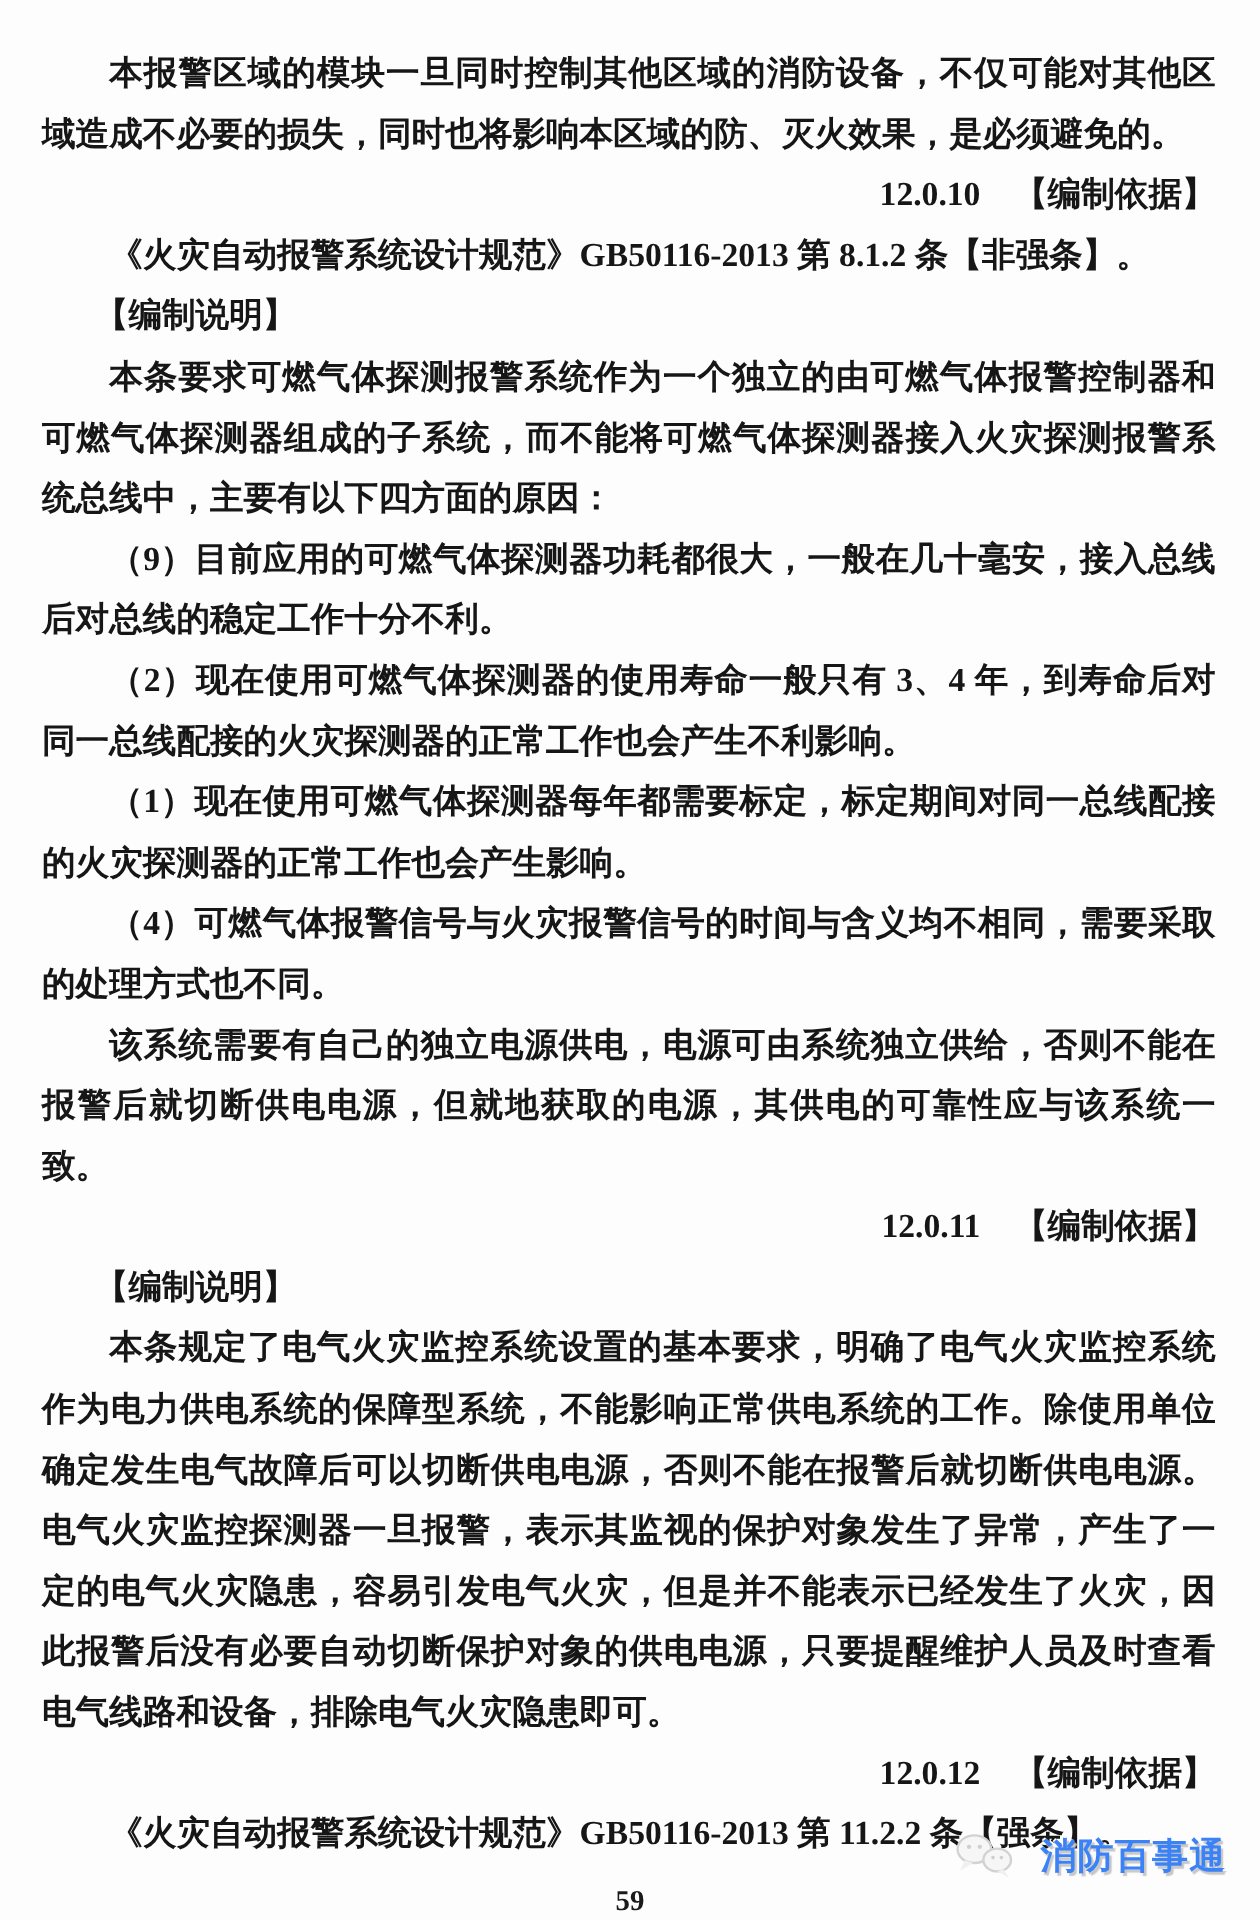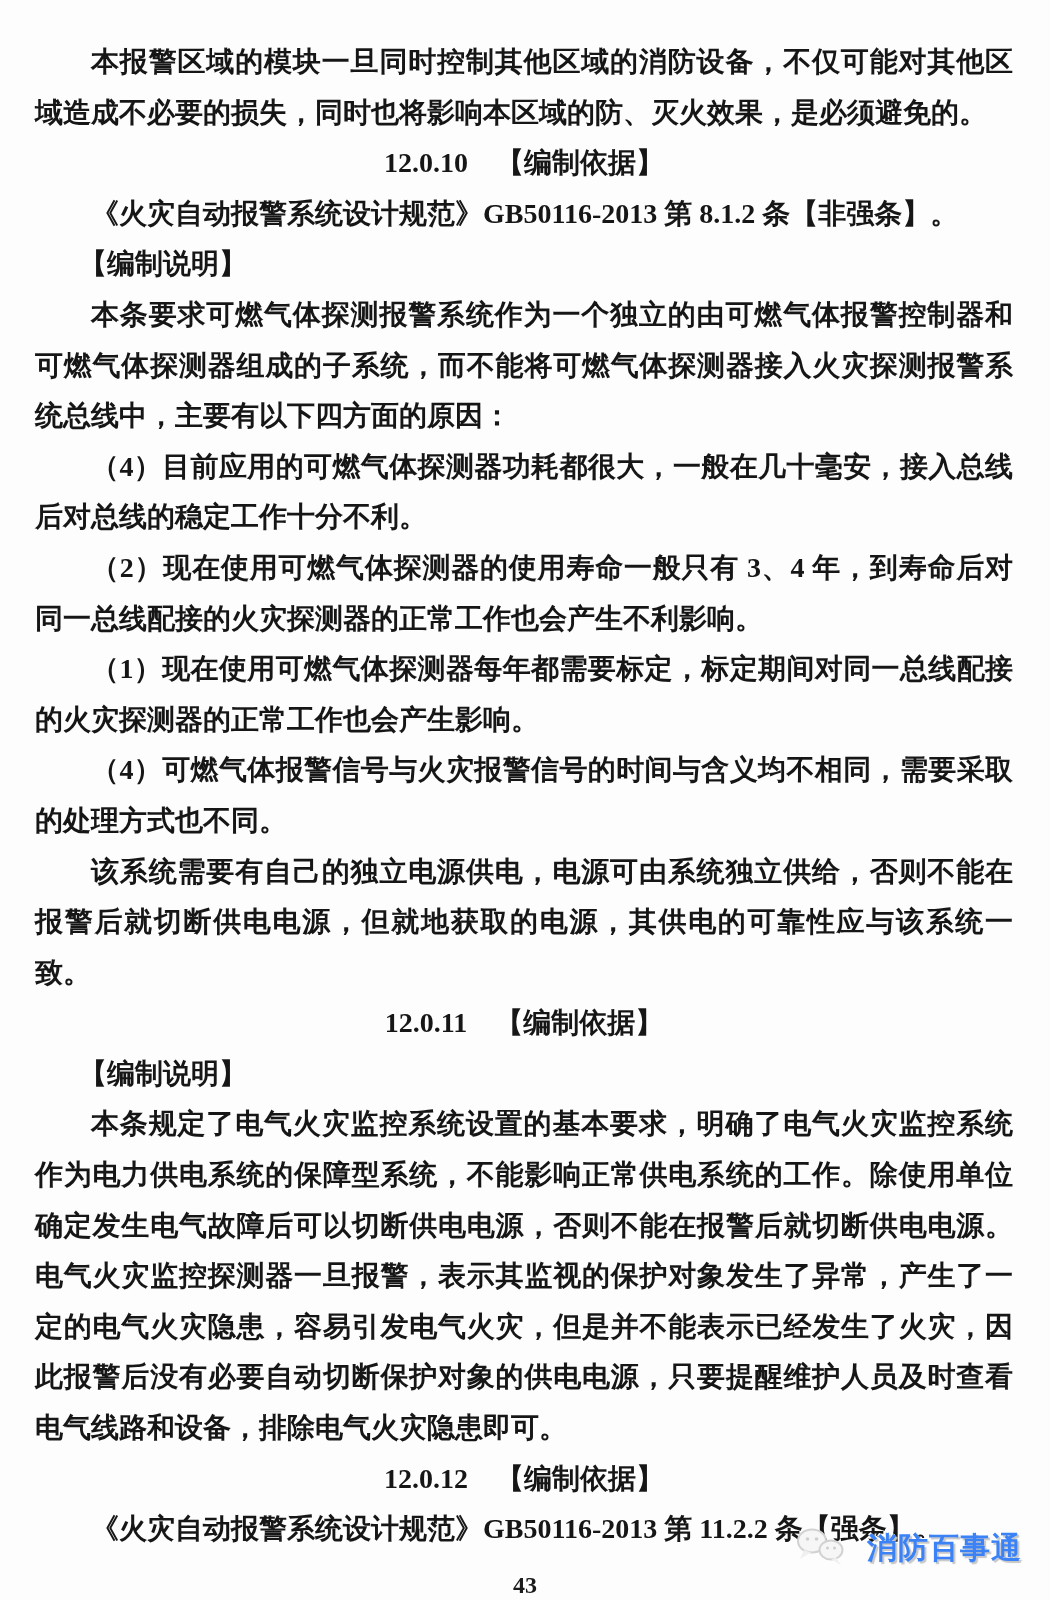--- a/index.html
+++ b/index.html
@@ -23,21 +23,21 @@
     width: 978px;
     font-size: 28px;
     line-height: 50.6px;
     font-weight: 600;
     text-align: justify;
     text-justify: inter-ideograph;
   }
   .block { margin: 0; }
   .paragraph { text-indent: 2em; }
   .reference { text-indent: 2em; }
-  .heading   { text-indent: 0; text-align: center; font-family: Liberation Serif, serif; }
+  .heading   { text-indent: 0; text-align: right; font-family: Liberation Serif, serif; }
   .label     { text-indent: 0; text-align: left; margin-left: 44px; }
   .page-number {
     position: absolute;
     left: 0;
     right: 0;
     bottom: 3px;
     text-align: center;
     font-size: 24px;
     line-height: 1;
     font-weight: 700;
@@ -72,21 +72,21 @@
 <body>
 
 <div class="page">
 
   <main class="doc-body">
       <div class="block paragraph">本报警区域的模块一旦同时控制其他区域的消防设备，不仅可能对其他区域造成不必要的损失，同时也将影响本区域的防、灭火效果，是必须避免的。</div>
       <div class="block heading">12.0.10　【编制依据】</div>
       <div class="block reference">《火灾自动报警系统设计规范》GB50116-2013 第 8.1.2 条【非强条】。</div>
       <div class="block label">【编制说明】</div>
       <div class="block paragraph">本条要求可燃气体探测报警系统作为一个独立的由可燃气体报警控制器和可燃气体探测器组成的子系统，而不能将可燃气体探测器接入火灾探测报警系统总线中，主要有以下四方面的原因：</div>
-      <div class="block paragraph">（4）目前应用的可燃气体探测器功耗都很大，一般在几十毫安，接入总线后对总线的稳定工作十分不利。</div>
+      <div class="block paragraph">（9）目前应用的可燃气体探测器功耗都很大，一般在几十毫安，接入总线后对总线的稳定工作十分不利。</div>
       <div class="block paragraph">（2）现在使用可燃气体探测器的使用寿命一般只有 3、4 年，到寿命后对同一总线配接的火灾探测器的正常工作也会产生不利影响。</div>
       <div class="block paragraph">（1）现在使用可燃气体探测器每年都需要标定，标定期间对同一总线配接的火灾探测器的正常工作也会产生影响。</div>
       <div class="block paragraph">（4）可燃气体报警信号与火灾报警信号的时间与含义均不相同，需要采取的处理方式也不同。</div>
       <div class="block paragraph">该系统需要有自己的独立电源供电，电源可由系统独立供给，否则不能在报警后就切断供电电源，但就地获取的电源，其供电的可靠性应与该系统一致。</div>
       <div class="block heading">12.0.11　【编制依据】</div>
       <div class="block label">【编制说明】</div>
       <div class="block paragraph">本条规定了电气火灾监控系统设置的基本要求，明确了电气火灾监控系统作为电力供电系统的保障型系统，不能影响正常供电系统的工作。除使用单位确定发生电气故障后可以切断供电电源，否则不能在报警后就切断供电电源。电气火灾监控探测器一旦报警，表示其监视的保护对象发生了异常，产生了一定的电气火灾隐患，容易引发电气火灾，但是并不能表示已经发生了火灾，因此报警后没有必要自动切断保护对象的供电电源，只要提醒维护人员及时查看电气线路和设备，排除电气火灾隐患即可。</div>
       <div class="block heading">12.0.12　【编制依据】</div>
       <div class="block reference">《火灾自动报警系统设计规范》GB50116-2013 第 11.2.2 条【强条】。</div>
     </main>
@@ -104,15 +104,15 @@
           <circle cx="12.5" cy="13" r="1.8"></circle>
           <circle cx="21.5" cy="13" r="1.8"></circle>
           <circle cx="32.5" cy="22" r="1.5"></circle>
           <circle cx="39.5" cy="22" r="1.5"></circle>
         </g>
       </svg>
     </span>
     <span class="wm-text">消防百事通</span>
   </div>
 
-  <div class="page-number">43</div>
+  <div class="page-number">59</div>
 
 </div>
 
 </body></html>

